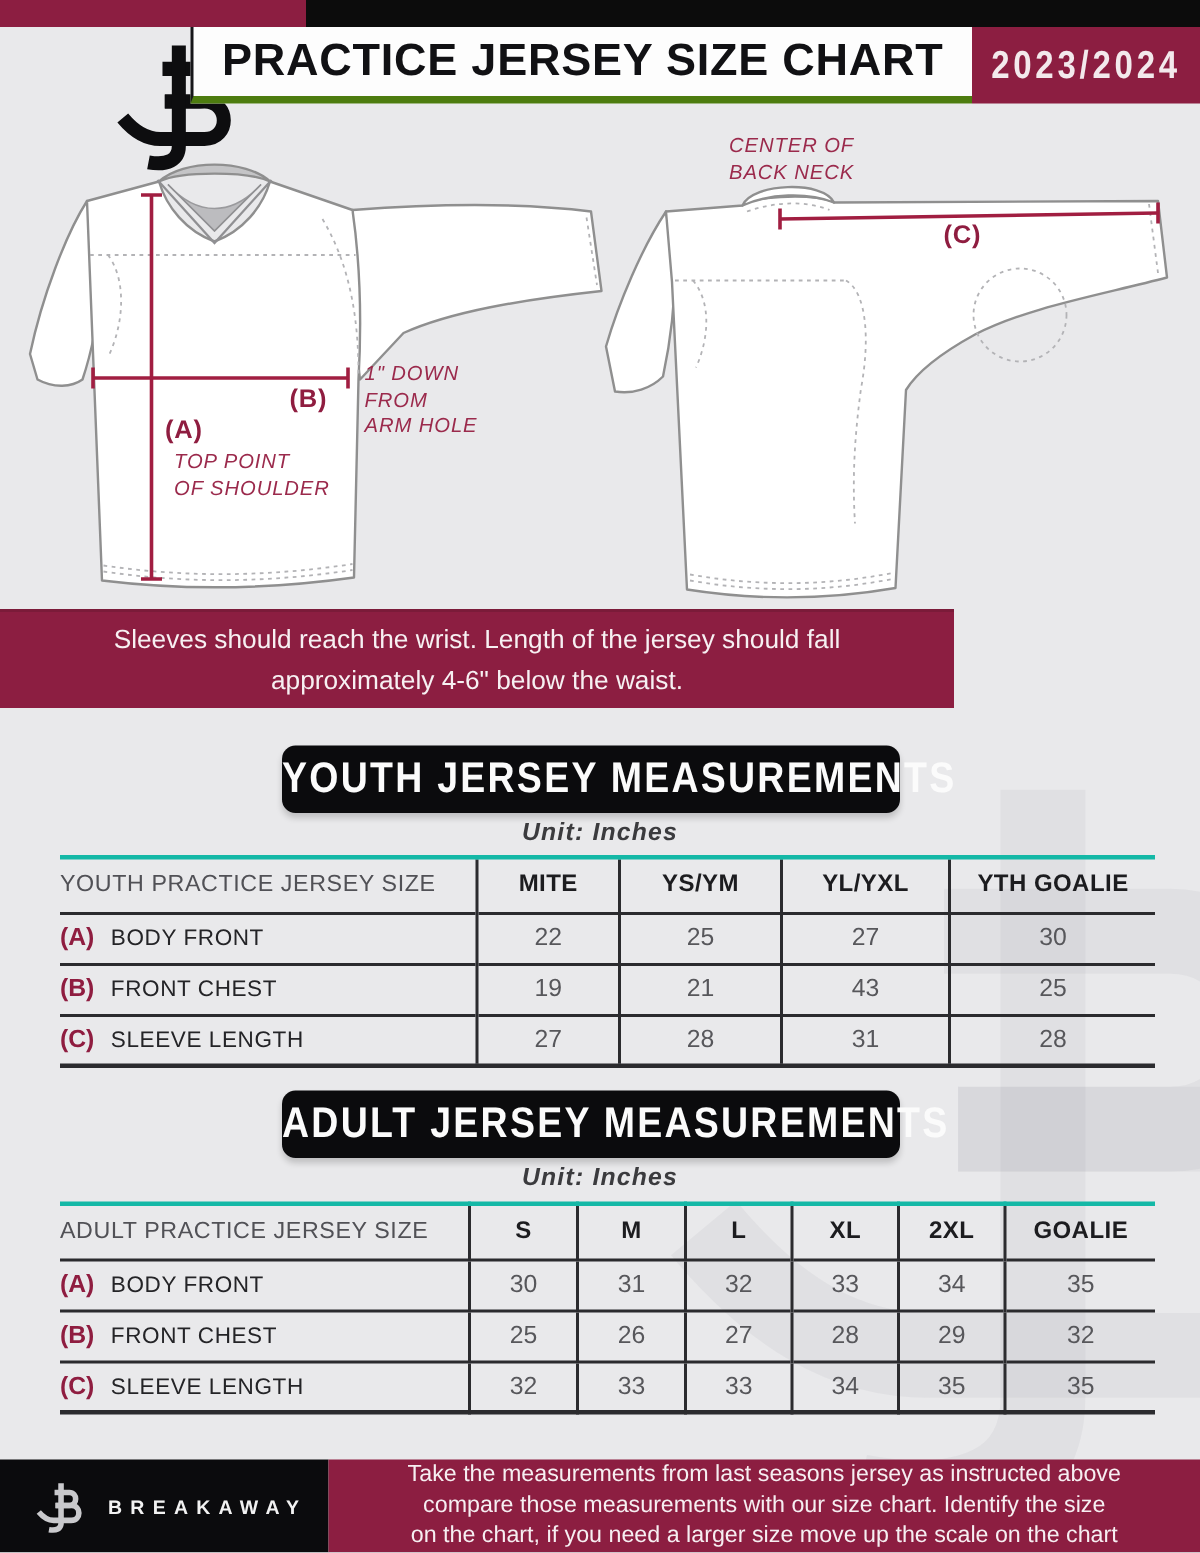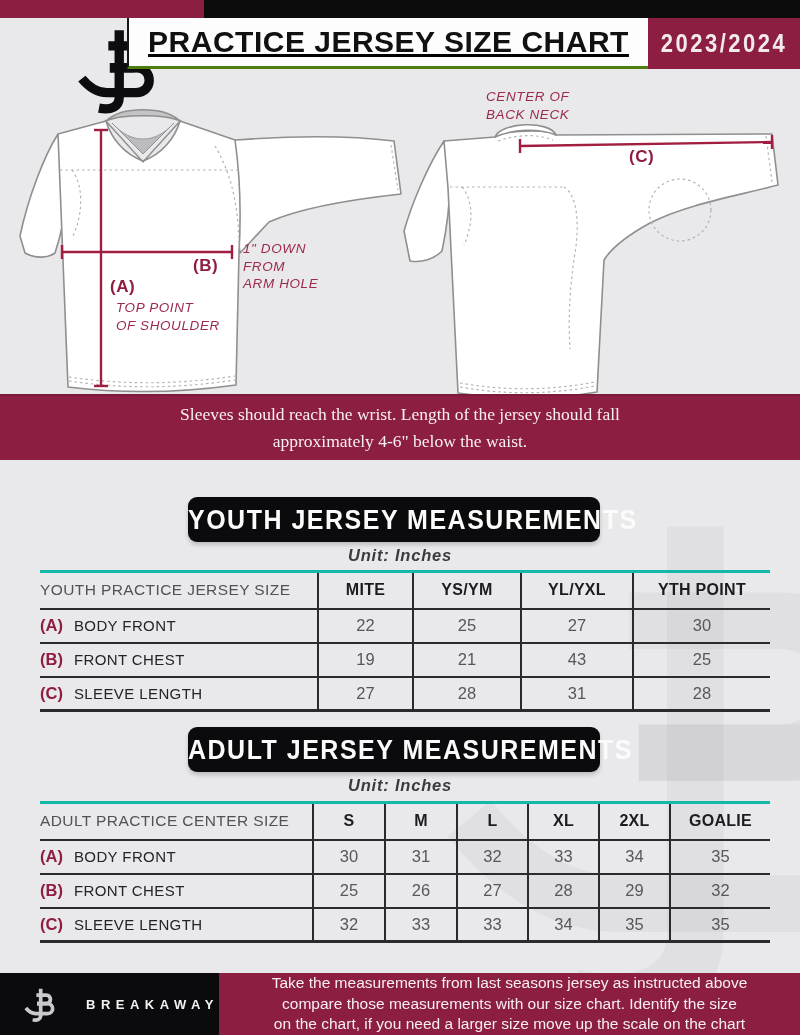--- a/index.html
+++ b/index.html
@@ -8,40 +8,39 @@
     background:#e9e9eb;overflow:hidden;
     font-family:"Liberation Sans",sans-serif;
     -webkit-font-smoothing:antialiased;
   }
   .abs{position:absolute;}
   
   .stripe-maroon{left:0;top:0;width:204px;height:18px;background:var(--maroon);}
   .stripe-black{left:204px;top:0;width:596px;height:18px;background:#0c0c0c;}
   .title-box{
     left:127px;top:18px;width:521px;height:51px;background:#fdfdfd;
-    border-left:2px solid #17171a;border-bottom:3px solid #4d7c0f;
-    display:flex;align-items:center;justify-content:center;z-index:3;box-sizing:border-box;text-decoration:underline;
+    border-left:2px solid #17171a;border-bottom:5px solid #4d7c0f;
+    display:flex;align-items:center;justify-content:center;z-index:3;box-sizing:border-box;
   }
   .title-box span{font-size:30px;font-weight:bold;color:#111114;letter-spacing:.5px;white-space:nowrap;}
   .season-box{
     left:648px;top:18px;width:152px;height:51px;background:var(--maroon);
     display:flex;align-items:center;justify-content:center;z-index:3;
   }
   .season-box span{color:#f3e9ec;font-size:22px;font-weight:bold;letter-spacing:2.5px;transform:scaleY(1.18);white-space:nowrap;}
   .logo-header{left:70px;top:21px;z-index:2;color:#0d0d0f;}
   
   .diagram-svg{z-index:1;}
   .m-tag{font-weight:bold;color:#8f1d40;font-size:17px;letter-spacing:.5px;z-index:2;}
   .m-label{font-style:italic;color:#9b2a4c;font-size:13.5px;line-height:17.5px;letter-spacing:.6px;white-space:pre-line;z-index:2;}
   
   .banner{
-    left:0;top:394px;width:800px;height:64px;background:var(--maroon);
+    left:0;top:406px;width:636px;height:64px;background:var(--maroon);
     display:flex;align-items:center;justify-content:center;z-index:2;
     border-top:2px solid #7b1b39;
-    font-family:Liberation Serif, serif;
   }
   .banner p{margin:0;color:#f7f0f2;font-size:17.5px;line-height:1.55;text-align:center;white-space:pre-line;}
   
   .section-bar{
     width:412px;height:45px;left:188px;background:#0b0b0d;border-radius:9px;
     display:flex;align-items:center;z-index:2;
     box-shadow:0 3px 4px rgba(0,0,0,.18);
   }
   .section-bar span{color:#fbfbfb;font-size:25px;font-weight:bold;letter-spacing:1.5px;transform:scaleY(1.14);white-space:nowrap;}
   .unit{width:800px;left:0;text-align:center;font-style:italic;font-weight:bold;color:#3b3b3e;font-size:16.5px;letter-spacing:.8px;z-index:2;}
@@ -53,21 +52,21 @@
   td.v{border-left:2px solid #2b2b2e;}
   td.col-label-header{color:#515156;font-size:15.5px;letter-spacing:.4px;padding-left:25px;text-align:left;}
   td.size-header{font-weight:bold;color:#1c1c1f;font-size:16px;letter-spacing:.3px;text-align:center;}
   td.row-label{text-align:left;padding-left:25px;white-space:nowrap;}
   td.row-label .tag{color:#8f1d40;font-weight:bold;font-size:16.5px;margin-right:11px;}
   td.row-label .lbl{color:#242427;font-size:15px;letter-spacing:.4px;}
   td.val{text-align:center;color:#57575b;font-size:16.5px;}
   tr.hrow{height:37px;} tr.drow{height:34px;}
   
   .footer-black{left:0;top:973px;width:219px;height:62px;background:#0b0b0d;display:flex;align-items:center;z-index:3;}
-  .footer-black .brand{color:#f2f2f2;font-size:13px;font-weight:bold;letter-spacing:5.5px;margin-left:28px;white-space:nowrap;}
+  .footer-black .brand{color:#f2f2f2;font-size:13px;font-weight:bold;letter-spacing:5.5px;margin-left:14px;white-space:nowrap;}
   .footer-logo{margin-left:24px;color:#c9c9cc;flex:none;}
   .footer-maroon{
     left:219px;top:973px;width:581px;height:62px;background:var(--maroon);
     display:flex;align-items:center;justify-content:center;z-index:3;
   }
   .footer-maroon p{margin:0;color:#f6eef1;font-size:15.5px;line-height:1.33;text-align:center;white-space:pre-line;}
   
   .watermark{left:440px;top:470px;z-index:0;color:rgba(120,120,132,0.07);}
 </style>
 </head>
@@ -180,21 +179,21 @@
         <col style="width:108px">
         <col style="width:112px">
         <col style="width:137px">
       </colgroup>
     <tbody>
         <tr class="hrow">
       <td class="col-label-header">YOUTH PRACTICE JERSEY SIZE</td>
       <td class="size-header v">MITE</td>
       <td class="size-header v">YS/YM</td>
       <td class="size-header v">YL/YXL</td>
-      <td class="size-header v">YTH POINT</td>
+      <td class="size-header v">YTH GOALIE</td>
     </tr>
     <tr class="drow">
       <td class="row-label"><span class="tag">(A)</span><span class="lbl">BODY FRONT</span></td>
       <td class="val v">22</td>
       <td class="val v">25</td>
       <td class="val v">27</td>
       <td class="val v">30</td>
     </tr>
     <tr class="drow">
       <td class="row-label"><span class="tag">(B)</span><span class="lbl">FRONT CHEST</span></td>
@@ -223,21 +222,21 @@
         <col style="width:273px">
         <col style="width:72px">
         <col style="width:72px">
         <col style="width:71px">
         <col style="width:71px">
         <col style="width:71px">
         <col style="width:100px">
       </colgroup>
     <tbody>
         <tr class="hrow">
-      <td class="col-label-header">ADULT PRACTICE CENTER SIZE</td>
+      <td class="col-label-header">ADULT PRACTICE JERSEY SIZE</td>
       <td class="size-header v">S</td>
       <td class="size-header v">M</td>
       <td class="size-header v">L</td>
       <td class="size-header v">XL</td>
       <td class="size-header v">2XL</td>
       <td class="size-header v">GOALIE</td>
     </tr>
     <tr class="drow">
       <td class="row-label"><span class="tag">(A)</span><span class="lbl">BODY FRONT</span></td>
       <td class="val v">30</td>

